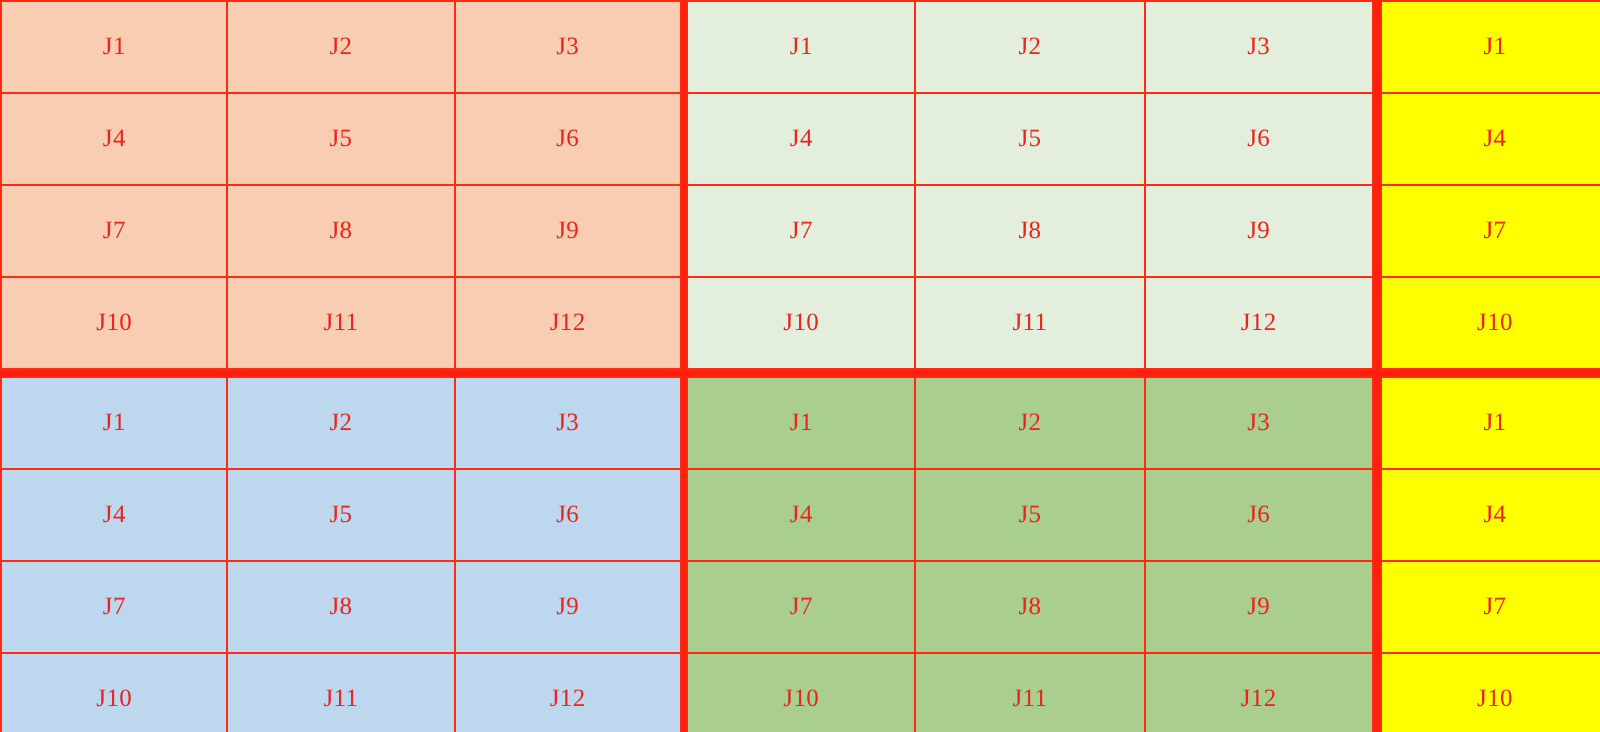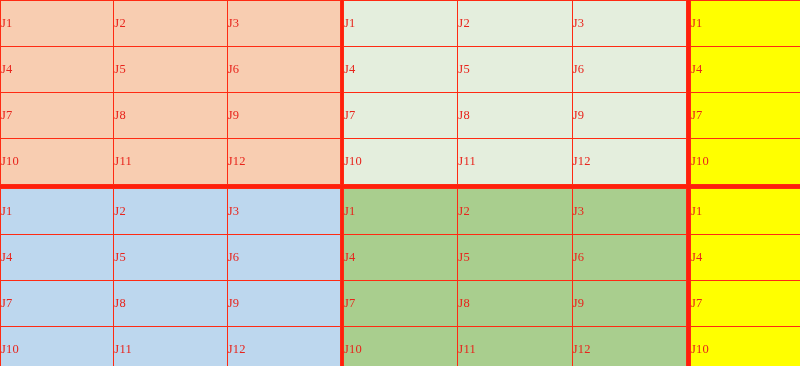--- a/index.html
+++ b/index.html
@@ -39,21 +39,21 @@
   table.cell-grid {
     border-collapse: collapse;
     table-layout: fixed;
     width: 100%;
     height: 100%;
     border-spacing: 0;
   }
 
   table.cell-grid td.data-cell {
     border: 1px solid #ff2a12;
-    text-align: left;
+    text-align: center;
     vertical-align: middle;
     font-size: 12.5px;
     color: #e8241c;
     padding: 0;
     height: 45px;
     letter-spacing: 0.2px;
   }
 
   
   .q-peach  td.data-cell { background: #f8cdb1; }

